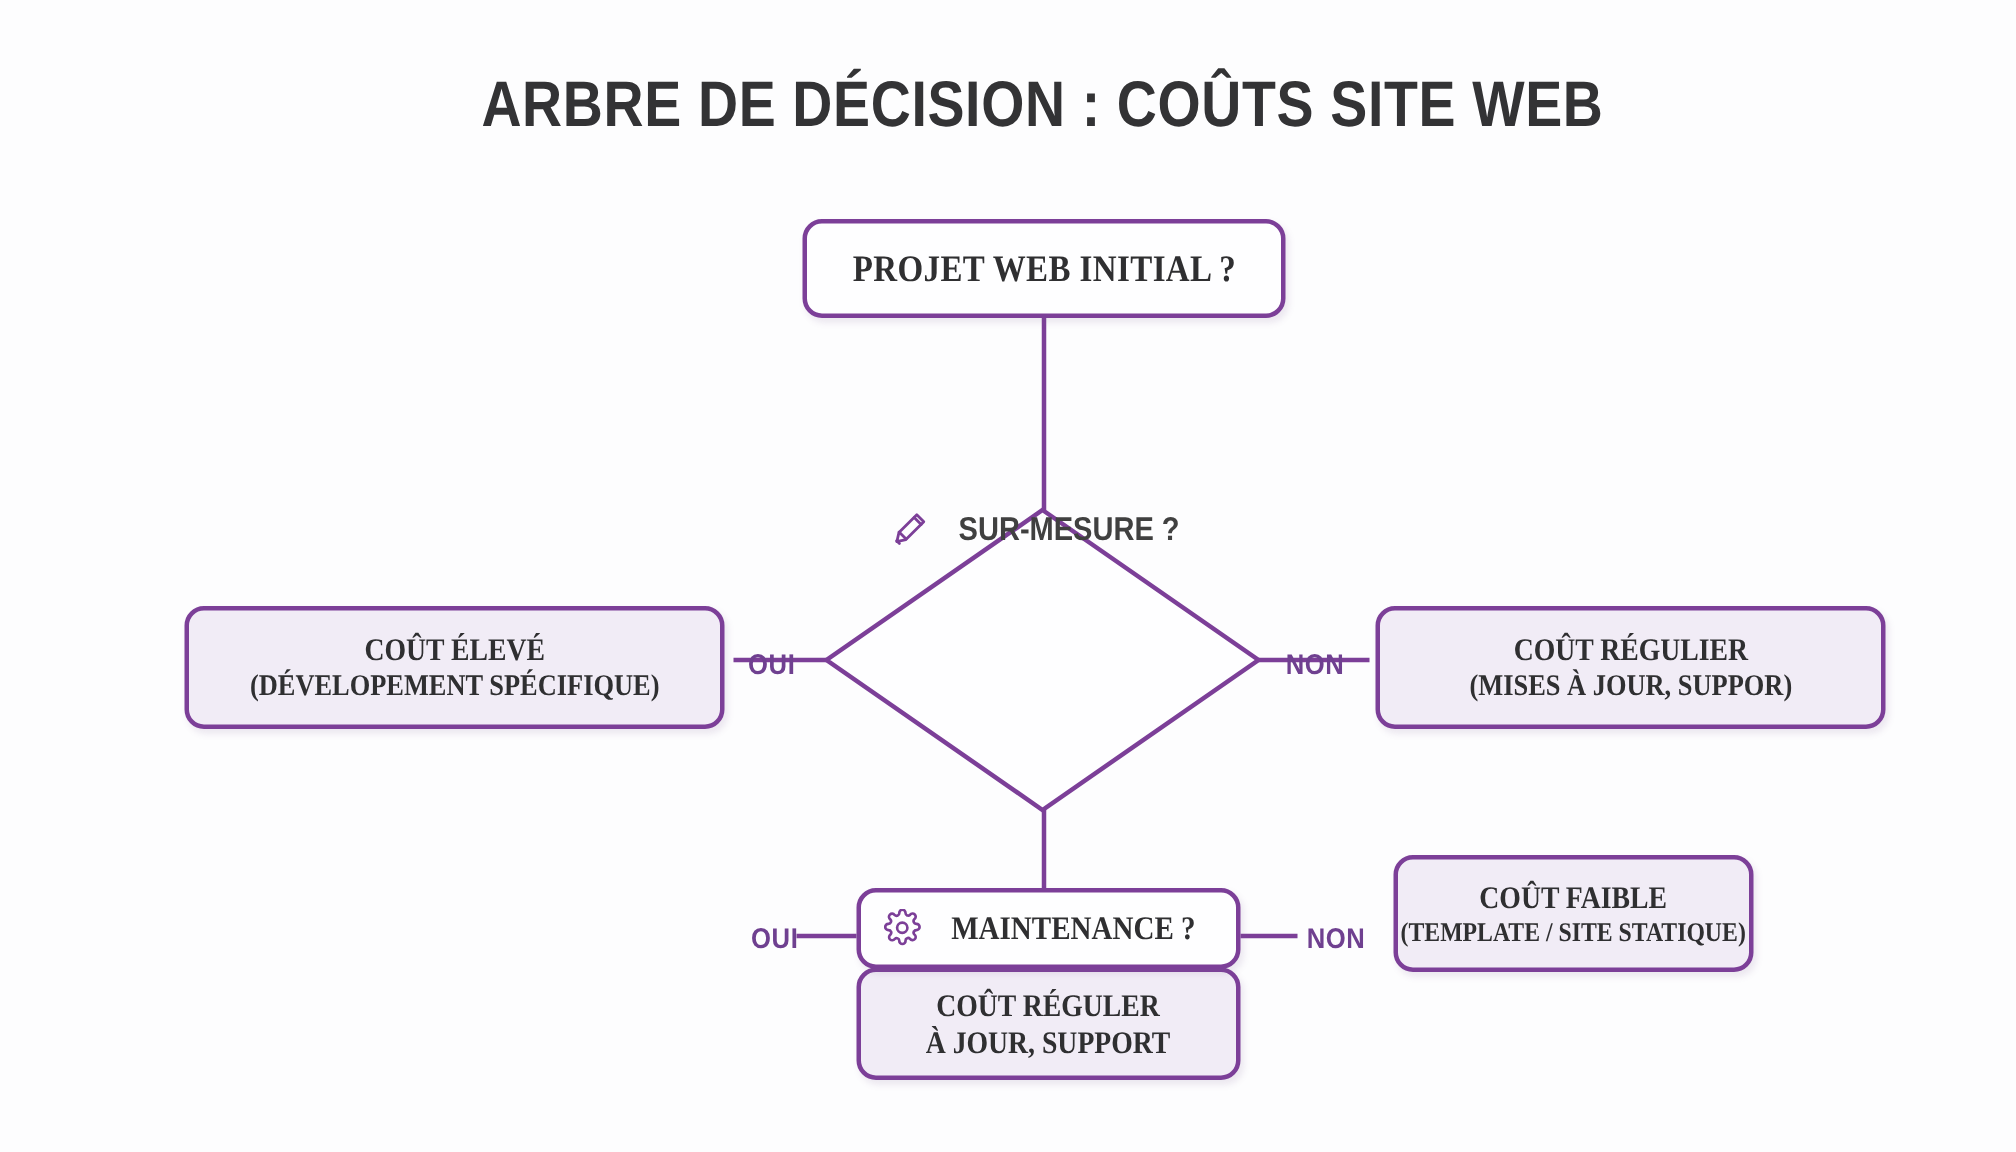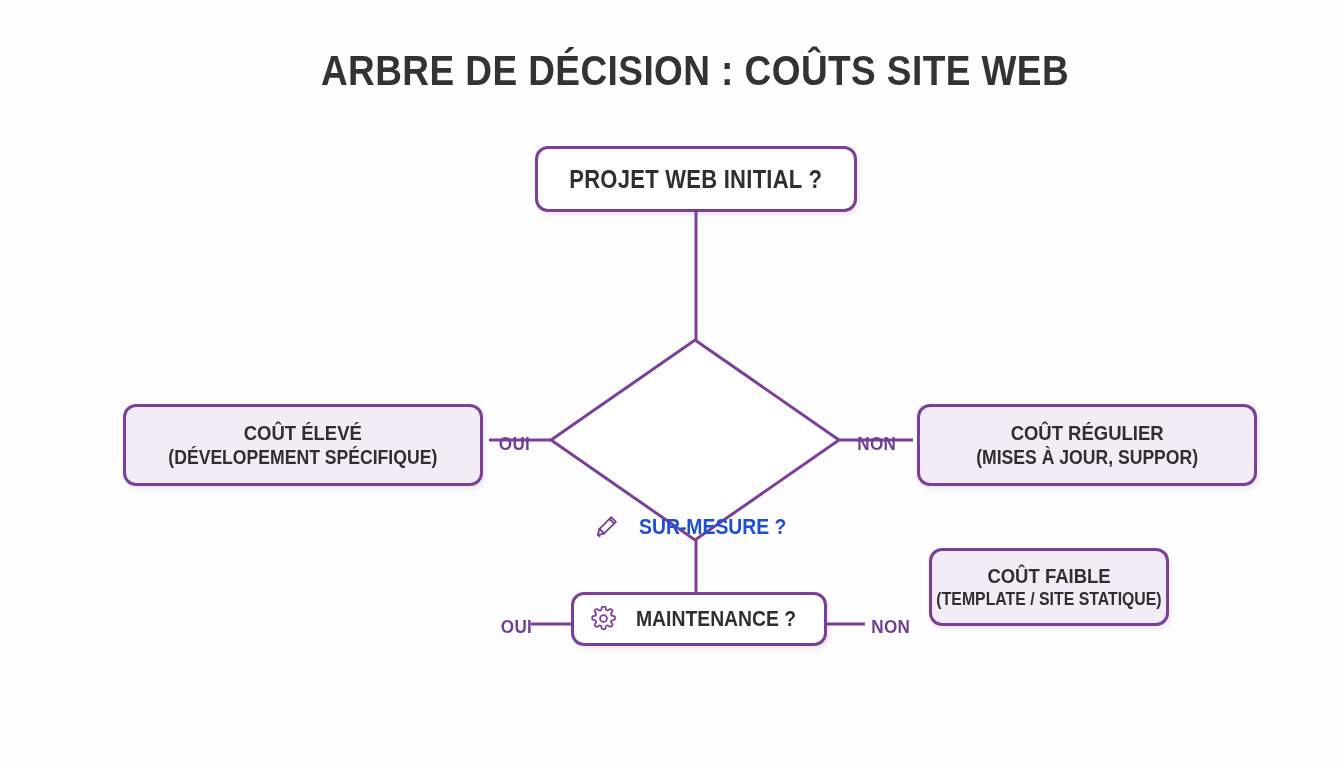--- a/index.html
+++ b/index.html
@@ -49,21 +49,21 @@
   
   .node {
     position: absolute;
     box-sizing: border-box;
     border: 3px solid #7c3f98;
     border-radius: 13px;
     display: flex;
     align-items: center;
     justify-content: center;
     text-align: center;
-    font-family: Liberation Sans, sans-serif;
+    font-family: Liberation Serif, serif;
     font-weight: bold;
     color: #2f2f31;
     box-shadow: 2px 3px 4px rgba(120,90,150,0.13);
   }
   .node .lines {
     transform: scaleX(0.88);
     transform-origin: center center;
     line-height: 1.16;
     white-space: nowrap;
   }
@@ -114,48 +114,48 @@
   
   #node-cout-reguler {
     left: 548px; top: 645px;
     width: 256px; height: 75px;
     font-size: 21px;
     z-index: 2;
   }
 
   
   #node-cout-faible {
-    left: 906px; top: 548px;
+    left: 906px; top: 570px;
     width: 240px; height: 78px;
     font-size: 21px;
   }
   #node-cout-faible .l2 { font-size: 18px; }
   #node-cout-regulier .l2 { font-size: 20px; }
   #node-cout-eleve .l2 { font-size: 20px; }
 
   
   #node-surmesure {
     position: absolute;
     left: 528px;
     top: 340px;
     width: 288px;
     height: 200px;
   }
   #node-surmesure .dia-label {
     position: absolute;
     left: 0; top: 0;
     width: 288px; height: 200px;
     display: flex;
-    align-items: flex-end;
+    align-items: flex-start;
     justify-content: center;
     gap: 10px;
     font-family: "Liberation Sans Narrow", "Liberation Sans", sans-serif;
     font-weight: bold;
     font-size: 22px;
-    color: #1d4ed8;
+    color: #404040;
   }
   #node-surmesure .dia-text { transform: scaleX(0.88); white-space: nowrap; }
 
   
   .edge-label {
     position: absolute;
     font-family: "Liberation Sans Narrow", "Liberation Sans", sans-serif;
     font-weight: bold;
     font-size: 19px;
     color: #6f4090;
@@ -233,20 +233,26 @@
       <span>
         <svg class="icon-svg" width="25" height="25" viewBox="0 0 24 24" fill="none" stroke="#7c3f98" stroke-width="1.7" stroke-linecap="round" stroke-linejoin="round">
           <circle cx="12" cy="12" r="3.3"></circle>
           <path d="M19.4 14.4a1.6 1.6 0 0 0 .3 1.8l.1.1a2 2 0 1 1-2.8 2.8l-.1-.1a1.6 1.6 0 0 0-1.8-.3 1.6 1.6 0 0 0-1 1.5v.2a2 2 0 1 1-4 0v-.1a1.6 1.6 0 0 0-1-1.5 1.6 1.6 0 0 0-1.8.3l-.1.1a2 2 0 1 1-2.8-2.8l.1-.1a1.6 1.6 0 0 0 .3-1.8 1.6 1.6 0 0 0-1.5-1h-.2a2 2 0 1 1 0-4h.1a1.6 1.6 0 0 0 1.5-1 1.6 1.6 0 0 0-.3-1.8l-.1-.1a2 2 0 1 1 2.8-2.8l.1.1a1.6 1.6 0 0 0 1.8.3h.1a1.6 1.6 0 0 0 1-1.5v-.2a2 2 0 1 1 4 0v.1a1.6 1.6 0 0 0 1 1.5 1.6 1.6 0 0 0 1.8-.3l.1-.1a2 2 0 1 1 2.8 2.8l-.1.1a1.6 1.6 0 0 0-.3 1.8v.1a1.6 1.6 0 0 0 1.5 1h.2a2 2 0 1 1 0 4h-.1a1.6 1.6 0 0 0-1.5 1z"></path>
         </svg>
       </span>
       <span class="lines">MAINTENANCE ?</span>
     </span>
   </div>
 
+  <div class="node lilac" id="node-cout-reguler">
+    <span class="lines">
+      <span class="l1">COÛT RÉGULER</span>
+      <span class="l2">À JOUR, SUPPORT</span>
+    </span>
+  </div>
 
   <div class="node lilac" id="node-cout-faible">
     <span class="lines">
       <span class="l1">COÛT FAIBLE</span>
       <span class="l2">(TEMPLATE / SITE STATIQUE)</span>
     </span>
   </div>
 
   <div class="edge-label" id="label-oui-1">OUI</div>
   <div class="edge-label" id="label-non-1">NON</div>

